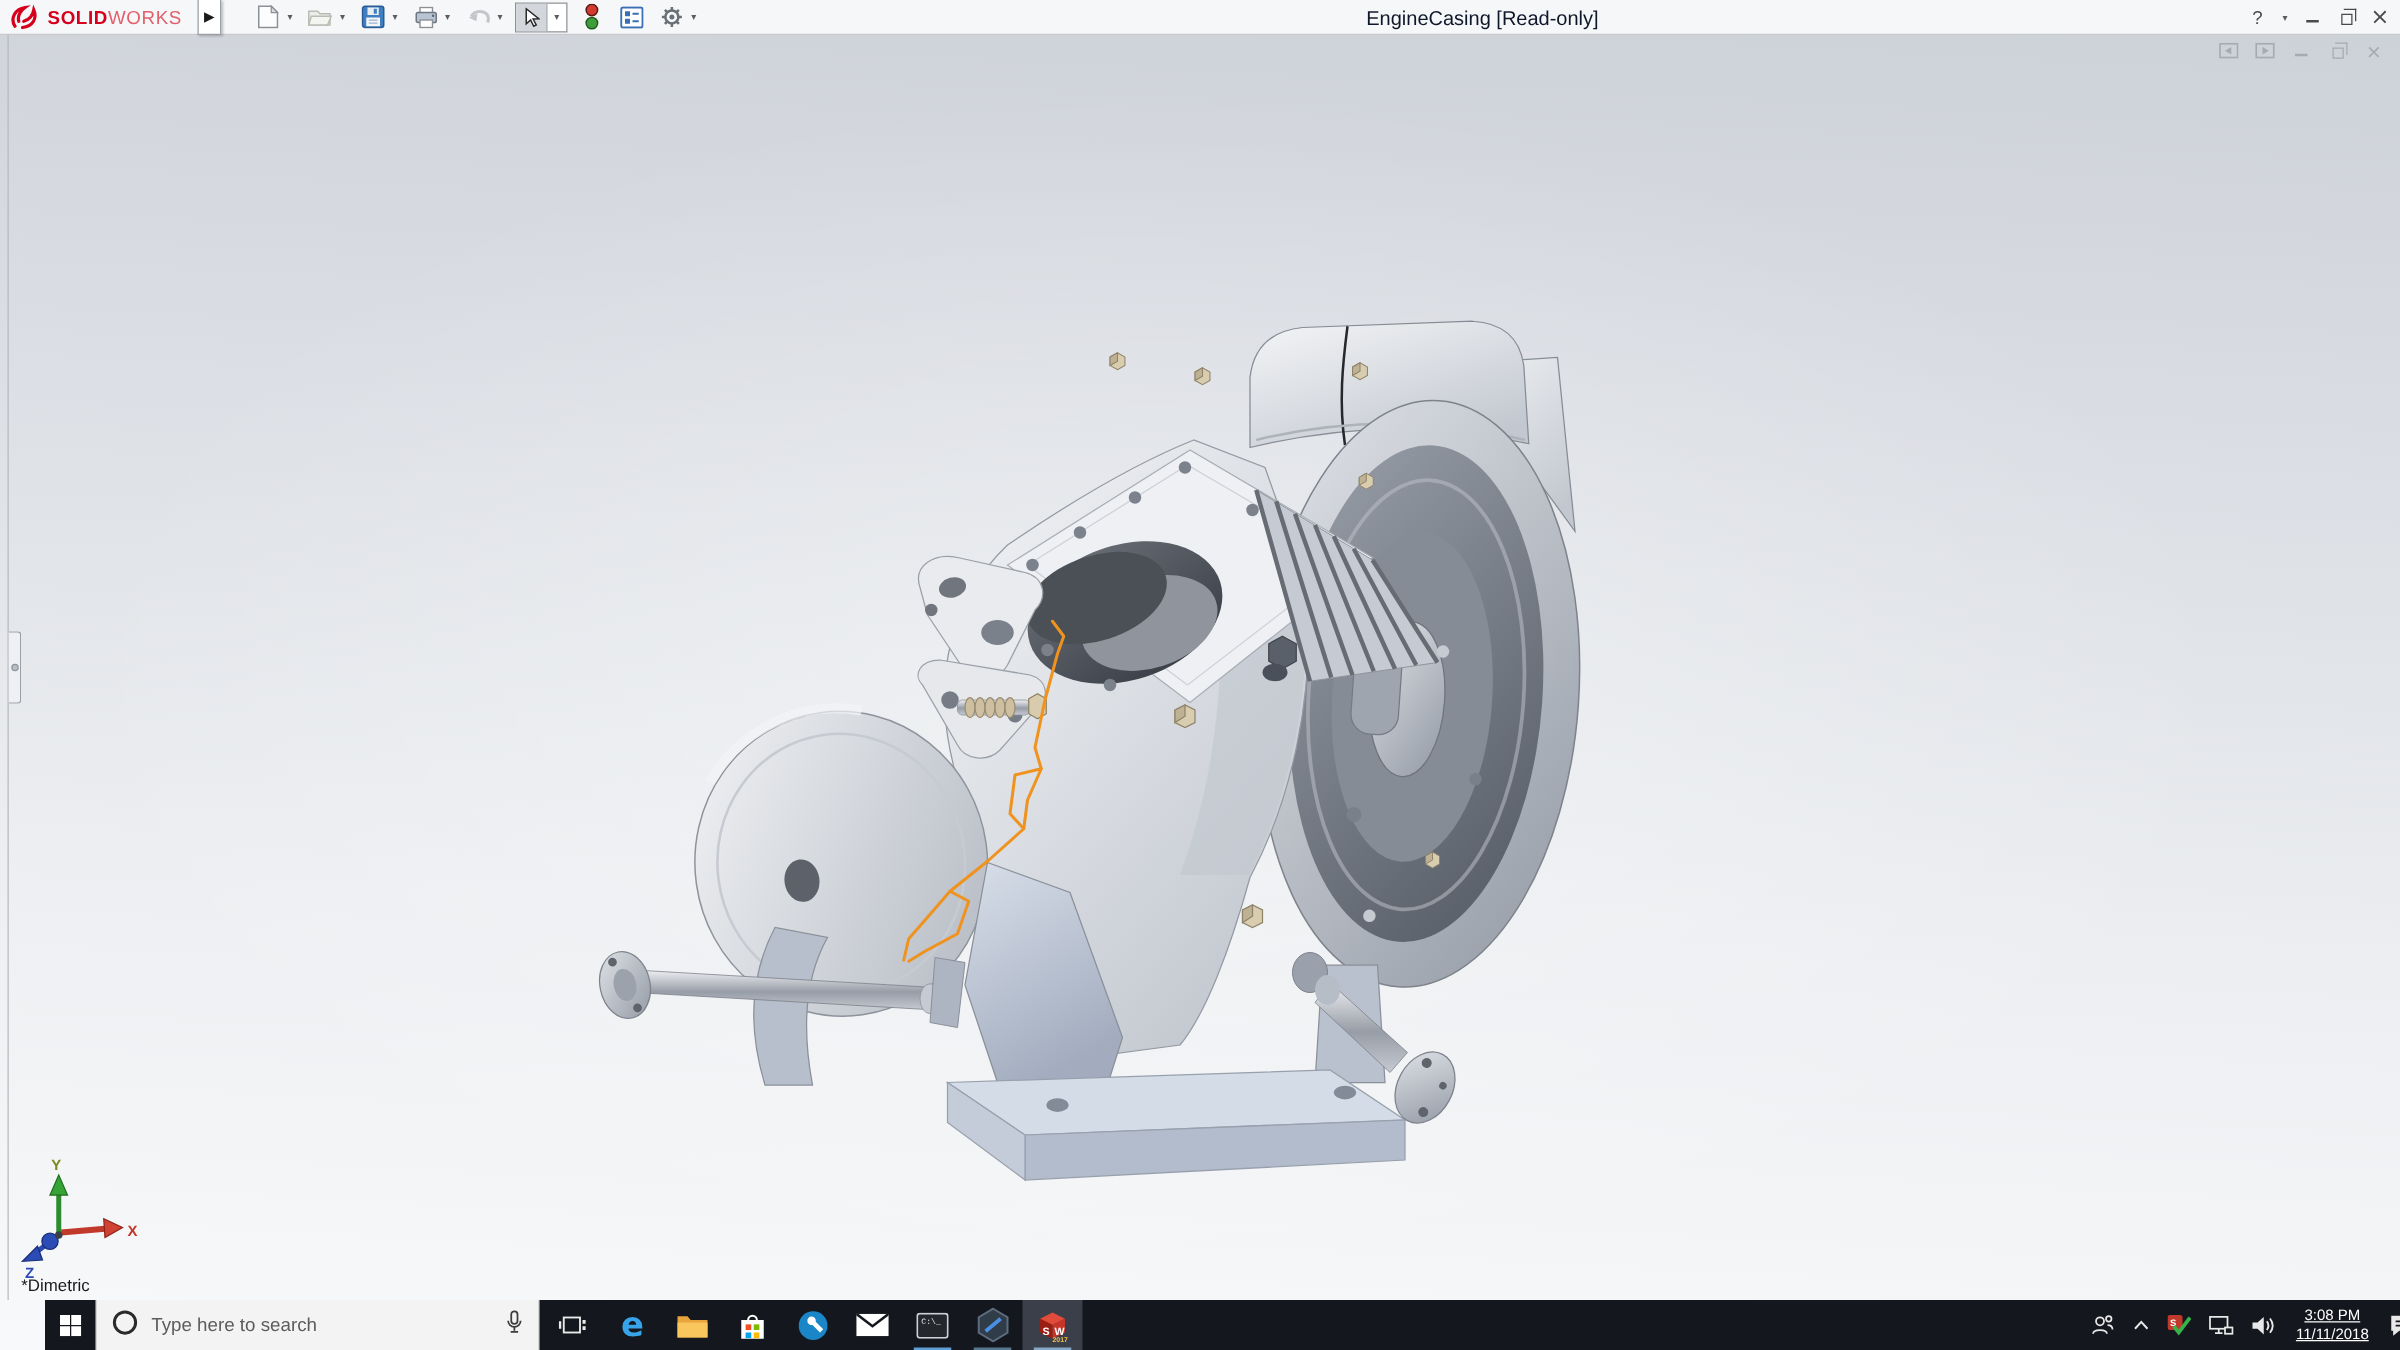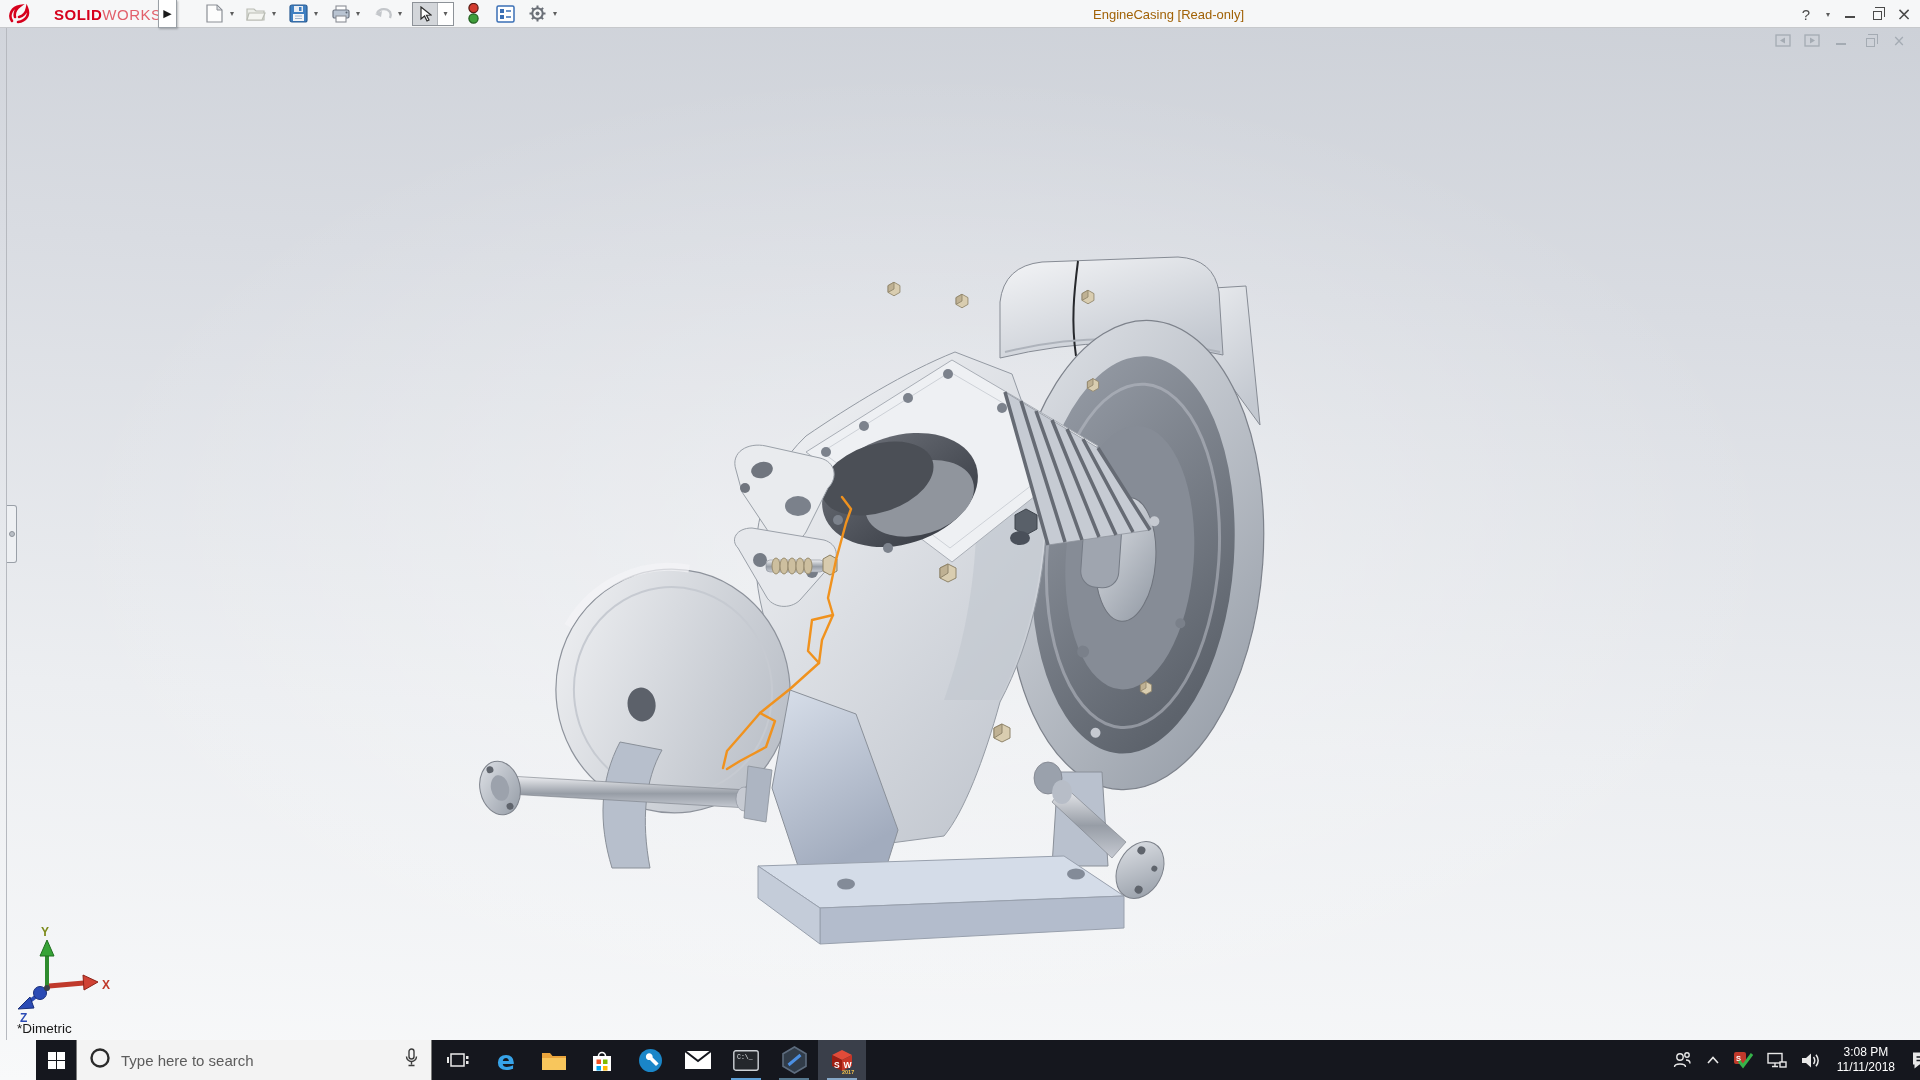--- a/index.html
+++ b/index.html
@@ -27,35 +27,35 @@
   .doc-controls { position:absolute; top:33px; right:12px; display:flex; align-items:center; gap:11px; color:#a4abb3; z-index:3; }
   .doc-controls .dcbtn { display:flex; align-items:center; justify-content:center; width:18px; height:16px; cursor:default; }
   .bar-glyph { display:inline-block; width:10px; border-bottom:2px solid currentColor; height:7px; }
   .restore-glyph { position:relative; width:9px; height:9px; border:1.4px solid currentColor; margin-top:2px; }
   .restore-glyph::before { content:""; position:absolute; left:1.6px; top:-4.6px; width:9px; height:9px; border:1.4px solid currentColor; border-left:none; border-bottom:none; }
   .x-glyph { font-size:15px; line-height:1; font-family:"DejaVu Sans",sans-serif; }
 
   
   .titlebar { position:absolute; top:0; left:0; right:0; height:28px; background:#f6f7f8;
               border-bottom:1px solid #c7c9cc; z-index:5; }
-  .brand { position:absolute; left:8px; top:2px; height:24px; display:flex; align-items:center; gap:20px; }
+  .brand { position:absolute; left:8px; top:2px; height:24px; display:flex; align-items:center; gap:4px; }
   .brand .word { font-size:15px; letter-spacing:.5px; color:#d6001c; }
   .brand .word b { font-weight:bold; }
   .brand .word .lt { font-weight:normal; color:#e2606b; }
   .expand-btn { position:absolute; left:158px; top:0; width:19px; height:28px; background:#fff;
                 border:1px solid #9aa0a6; border-top:none; display:flex; align-items:center; justify-content:center;
                 font-size:11px; color:#1a1a1a; box-shadow:1px 1px 2px rgba(0,0,0,.25); }
   .toolbar { position:absolute; left:202px; top:0; height:27px; display:flex; align-items:center; }
   .tb-group { display:flex; align-items:center; margin-right:7px; }
   .tb-btn { width:25px; height:24px; display:flex; align-items:center; justify-content:center; }
   .tb-caret { font-size:8px; color:#5c5c5c; width:10px; text-align:center; }
   .select-box { display:flex; align-items:stretch; border:1px solid #8d9298; height:24px; background:#fff; margin-right:7px; }
   .select-box .sel-main { width:25px; background:#d3d6da; border-right:1px solid #b0b4b9; display:flex; align-items:center; justify-content:center; }
   .select-box .sel-caret { width:15px; display:flex; align-items:center; justify-content:center; font-size:8px; color:#5c5c5c; }
-  .win-title { position:absolute; left:1093px; top:7px; font-size:13px; color:#a16207; white-space:nowrap; }
+  .win-title { position:absolute; left:1093px; top:7px; font-size:16px; color:#0f172a; white-space:nowrap; }
   .win-controls { position:absolute; right:6px; top:0; height:28px; display:flex; align-items:center; gap:7px; color:#4a4a4a; }
   .win-controls .wbtn { display:flex; align-items:center; justify-content:center; min-width:20px; height:24px; }
   .help-q { font-size:15px; color:#4a4a4a; }
 
   
   .taskbar { position:absolute; left:0; bottom:0; width:1920px; height:40px; background:#15171e; z-index:6; display:flex; align-items:stretch;margin-left:36px; }
   .start-btn { width:40px; display:flex; align-items:center; justify-content:center; }
   .search-box { width:356px; background:#f3f3f3; display:flex; align-items:center; border:1px solid #7a7a7a; border-top:none; border-bottom:none; }
   .search-box .cortana { margin:0 10px 0 12px; }
   .search-input { flex:1; border:none; outline:none; background:transparent; font-size:15px; color:#444;
@@ -63,21 +63,21 @@
   .search-input::placeholder { color:#5c5c5c; opacity:1; }
   .search-box .mic { margin:0 12px; }
   .tb-apps { display:flex; align-items:stretch; margin-left:2px; }
   .app-btn { width:48px; position:relative; display:flex; align-items:center; justify-content:center; }
   .app-btn .underline { position:absolute; bottom:0; left:9px; right:9px; height:2px; }
   .app-btn.active { background:#3a3f4a; }
   .edge-e { font-size:27px; font-weight:bold; color:#37a3e8; line-height:1; font-family:"DejaVu Sans",sans-serif; }
   .sw-cube { position:relative; width:28px; height:28px; }
   .tray { margin-left:auto; display:flex; align-items:center; gap:0; }
   .tray-btn { height:40px; display:flex; align-items:center; justify-content:center; padding:0 7px; position:relative; }
-  .clock { display:flex; flex-direction:column; align-items:center; justify-content:center; color:#fff; font-size:12px; line-height:15px; padding:0 9px; }
+  .clock { display:flex; flex-direction:column; align-items:center; justify-content:center; color:#fff; font-size:12px; line-height:15px; padding:0 9px;text-decoration:underline; }
   .badge { position:absolute; right:0px; bottom:6px; width:15px; height:15px; border-radius:50%; background:#15171e;
            border:1.5px solid #fff; color:#fff; font-size:9.5px; display:flex; align-items:center; justify-content:center; }
   .show-desktop { width:6px; border-left:1px solid #4a4d55; margin-left:4px; }
 </style>
 </head>
 <body>
 
 <div class="viewport">
 
   <svg class="model-svg" viewBox="0 0 1920 1080">

